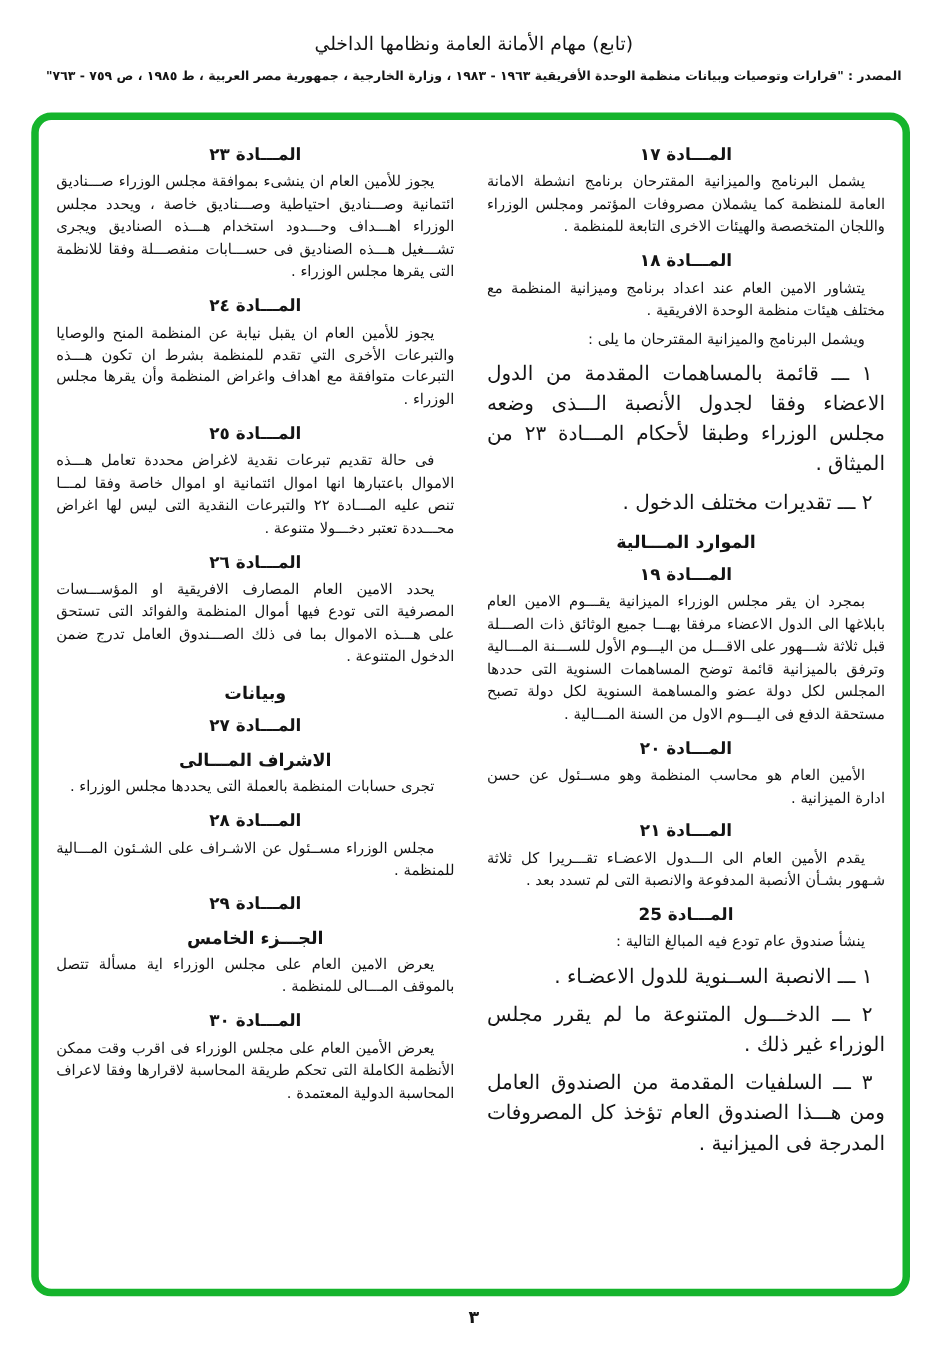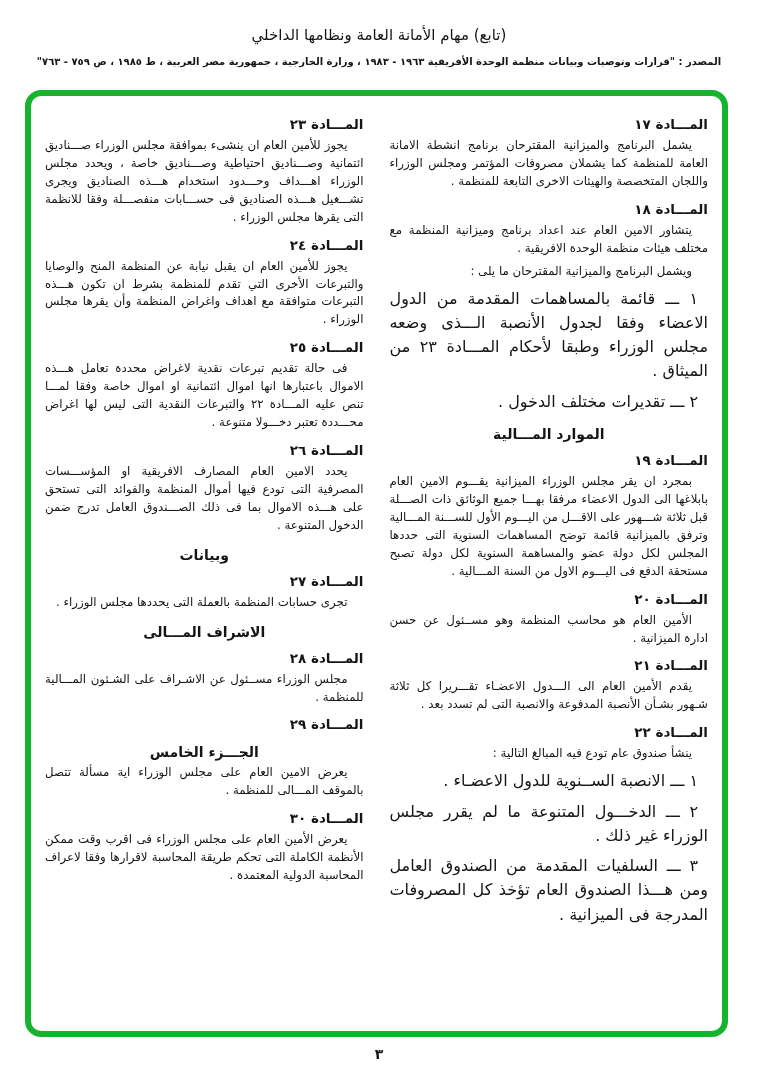--- a/index.html
+++ b/index.html
@@ -7,21 +7,21 @@
   .doc-title{position:absolute;top:26px;left:0;width:758px;text-align:center;
     font-size:15px;font-weight:normal;letter-spacing:0;}
   .doc-source{position:absolute;top:56px;left:0;width:758px;text-align:center;
     font-size:10px;font-weight:bold;}
   .frame{position:absolute;left:25px;top:90px;width:703px;height:947px;
     border:6px solid #15b42c;border-radius:16px;box-sizing:border-box;
     padding:10px 14px;background:#fff;}
   .cols{display:flex;flex-direction:row;gap:26px;height:100%;}
   .col{flex:1 1 0;min-width:0;}
   .blk{direction:rtl;unicode-bidi:plaintext;}
-  .article-heading{font-size:13.5px;font-weight:bold;text-align:right;
+  .article-heading{font-size:13.5px;font-weight:bold;text-align:center;
     margin:10px 0 5px 0;}
   .section-heading{font-size:14px;font-weight:bold;text-align:center;
     margin:12px 0 4px 0;}
   .paragraph{font-size:11.8px;line-height:1.52;text-align:justify;
     text-indent:16px;margin:0 0 5px 0;}
   .list-item{font-size:16px;line-height:1.52;text-align:justify;
     text-indent:10px;margin:6px 0 6px 0;}
   .page-number{position:absolute;top:1046px;left:0;width:758px;text-align:center;
     font-size:14px;font-weight:bold;}
 </style>
@@ -41,39 +41,39 @@
         <div class="blk paragraph">ويشمل البرنامج والميزانية المقترحان ما يلى :</div>
         <div class="blk list-item">١ ـــ قائمة بالمساهمات المقدمة من الدول الاعضاء وفقا لجدول الأنصبة الـــذى وضعه مجلس الوزراء وطبقا لأحكام المـــادة ٢٣ من الميثاق .</div>
         <div class="blk list-item">٢ ـــ تقديرات مختلف الدخول .</div>
         <div class="blk section-heading">الموارد المـــالية</div>
         <div class="blk article-heading">المـــادة ١٩</div>
         <div class="blk paragraph">بمجرد ان يقر مجلس الوزراء الميزانية يقـــوم الامين العام بابلاغها الى الدول الاعضاء مرفقا بهـــا جميع الوثائق ذات الصـــلة قبل ثلاثة شـــهور على الاقـــل من اليـــوم الأول للســـنة المـــالية وترفق بالميزانية قائمة توضح المساهمات السنوية التى حددها المجلس لكل دولة عضو والمساهمة السنوية لكل دولة تصبح مستحقة الدفع فى اليـــوم الاول من السنة المـــالية .</div>
         <div class="blk article-heading">المـــادة ٢٠</div>
         <div class="blk paragraph">الأمين العام هو محاسب المنظمة وهو مســئول عن حسن ادارة الميزانية .</div>
         <div class="blk article-heading">المـــادة ٢١</div>
         <div class="blk paragraph">يقدم الأمين العام الى الـــدول الاعضـاء تقـــريرا كل ثلاثة شـهور بشـأن الأنصبة المدفوعة والانصبة التى لم تسدد بعد .</div>
-        <div class="blk article-heading">المـــادة ٢٢</div>
+        <div class="blk article-heading">المـــادة 25</div>
         <div class="blk paragraph">ينشأ صندوق عام تودع فيه المبالغ التالية :</div>
         <div class="blk list-item">١ ـــ الانصبة الســنوية للدول الاعضـاء .</div>
         <div class="blk list-item">٢ ـــ الدخـــول المتنوعة ما لم يقرر مجلس الوزراء غير ذلك .</div>
         <div class="blk list-item">٣ ـــ السلفيات المقدمة من الصندوق العامل ومن هـــذا الصندوق العام تؤخذ كل المصروفات المدرجة فى الميزانية .</div>
       </div>
     <div class="col">
         <div class="blk article-heading">المـــادة ٢٣</div>
         <div class="blk paragraph">يجوز للأمين العام ان ينشىء بموافقة مجلس الوزراء صـــناديق ائتمانية وصـــناديق احتياطية وصـــناديق خاصة ، ويحدد مجلس الوزراء اهـــداف وحـــدود استخدام هـــذه الصناديق ويجرى تشـــغيل هـــذه الصناديق فى حســـابات منفصـــلة وفقا للانظمة التى يقرها مجلس الوزراء .</div>
         <div class="blk article-heading">المـــادة ٢٤</div>
         <div class="blk paragraph">يجوز للأمين العام ان يقبل نيابة عن المنظمة المنح والوصايا والتبرعات الأخرى التي تقدم للمنظمة بشرط ان تكون هـــذه التبرعات متوافقة مع اهداف واغراض المنظمة وأن يقرها مجلس الوزراء .</div>
         <div class="blk article-heading">المـــادة ٢٥</div>
         <div class="blk paragraph">فى حالة تقديم تبرعات نقدية لاغراض محددة تعامل هـــذه الاموال باعتبارها انها اموال ائتمانية او اموال خاصة وفقا لمـــا تنص عليه المـــادة ٢٢ والتبرعات النقدية التى ليس لها اغراض محـــددة تعتبر دخـــولا متنوعة .</div>
         <div class="blk article-heading">المـــادة ٢٦</div>
         <div class="blk paragraph">يحدد الامين العام المصارف الافريقية او المؤســـسات المصرفية التى تودع فيها أموال المنظمة والفوائد التى تستحق على هـــذه الاموال بما فى ذلك الصـــندوق العامل تدرج ضمن الدخول المتنوعة .</div>
         <div class="blk section-heading">وبيانات</div>
         <div class="blk article-heading">المـــادة ٢٧</div>
+        <div class="blk section-heading">الاشراف المـــالى</div>
         <div class="blk paragraph">تجرى حسابات المنظمة بالعملة التى يحددها مجلس الوزراء .</div>
-        <div class="blk section-heading">الاشراف المـــالى</div>
         <div class="blk article-heading">المـــادة ٢٨</div>
         <div class="blk paragraph">مجلس الوزراء مســئول عن الاشـراف على الشـئون المـــالية للمنظمة .</div>
         <div class="blk article-heading">المـــادة ٢٩</div>
         <div class="blk section-heading">الجـــزء الخامس</div>
         <div class="blk paragraph">يعرض الامين العام على مجلس الوزراء اية مسألة تتصل بالموقف المـــالى للمنظمة .</div>
         <div class="blk article-heading">المـــادة ٣٠</div>
         <div class="blk paragraph">يعرض الأمين العام على مجلس الوزراء فى اقرب وقت ممكن الأنظمة الكاملة التى تحكم طريقة المحاسبة لاقرارها وفقا لاعراف المحاسبة الدولية المعتمدة .</div>
       </div>
   </div>
 </div>

